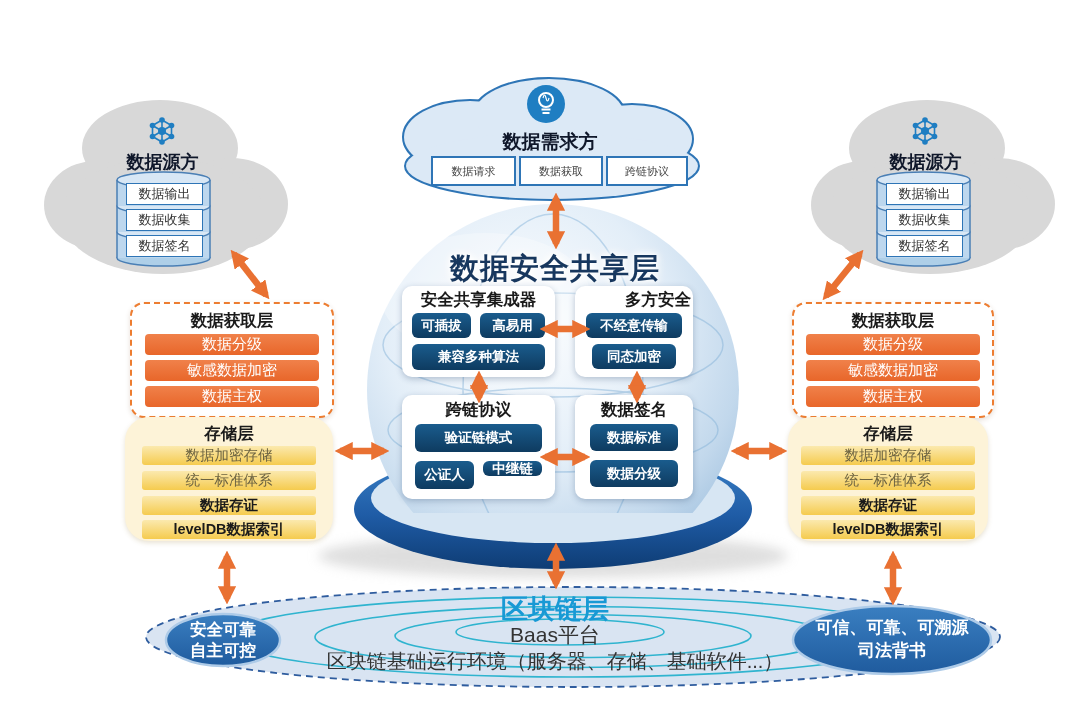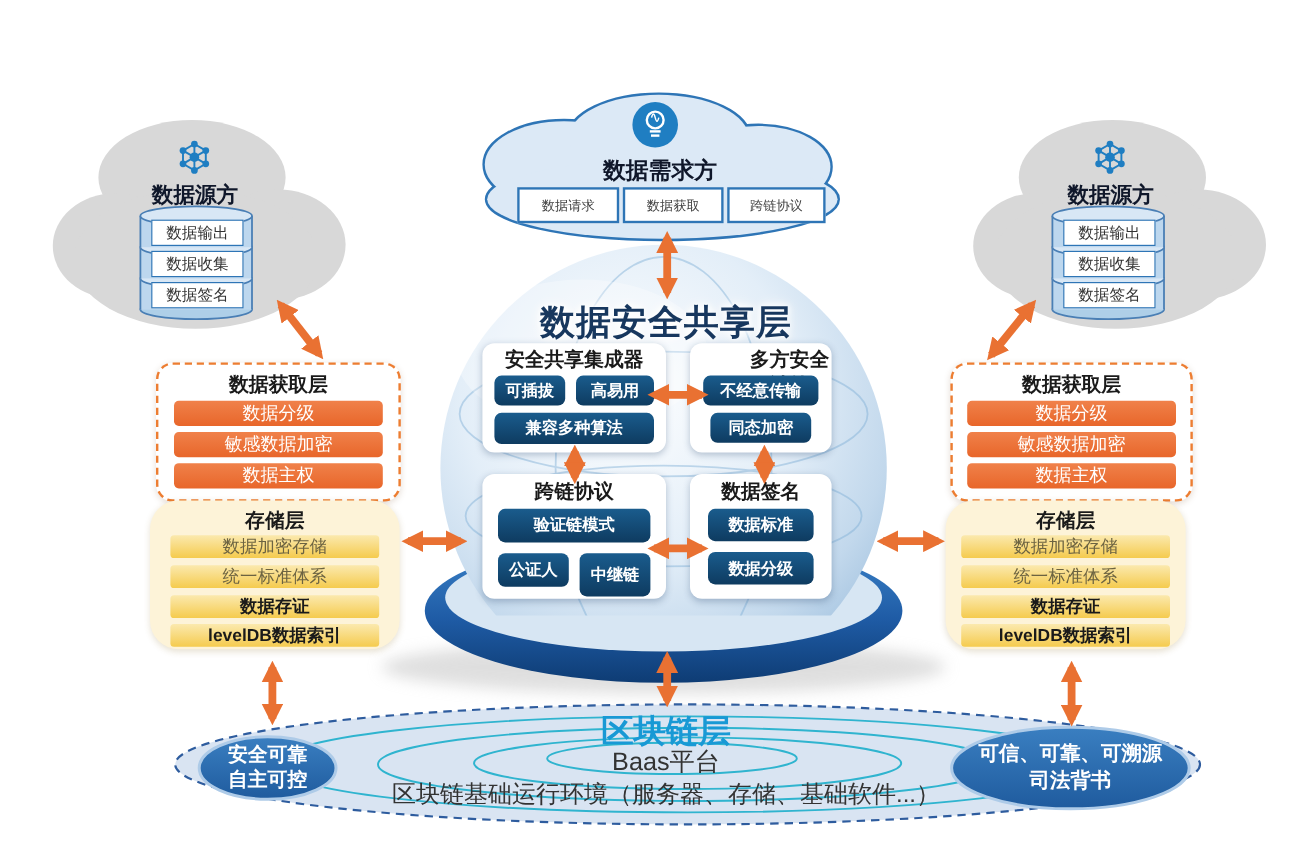--- a/index.html
+++ b/index.html
@@ -240,21 +240,21 @@
   <div class="panel" style="left:575px;top:286px;width:118px;height:91px;z-index:10;">
     <div class="panel-title" style="top:3px;padding-left:48px;">多方安全计算</div>
     <div class="pill" style="left:11px;top:27px;width:96px;height:25px;">不经意传输</div>
     <div class="pill" style="left:17px;top:58px;width:84px;height:25px;">同态加密</div>
   </div>
 
   <div class="panel" style="left:402px;top:395px;width:153px;height:104px;z-index:10;">
     <div class="panel-title" style="top:4px;">跨链协议</div>
     <div class="pill" style="left:13px;top:29px;width:127px;height:28px;">验证链模式</div>
     <div class="pill" style="left:13px;top:66px;width:59px;height:28px;">公证人</div>
-    <div class="pill" style="left:81px;top:66px;width:59px;height:36px;">中继链</div>
+    <div class="pill" style="left:81px;top:66px;width:59px;height:15px;">中继链</div>
   </div>
 
   <div class="panel" style="left:575px;top:395px;width:118px;height:104px;z-index:10;">
     <div class="panel-title" style="top:4px;">数据签名</div>
     <div class="pill" style="left:15px;top:29px;width:88px;height:27px;">数据标准</div>
     <div class="pill" style="left:15px;top:65px;width:88px;height:27px;">数据分级</div>
   </div>
 
   <div class="acq-panel" style="left:130px;top:302px;width:200px;height:112px;z-index:10;">
     <div class="panel-title" style="top:6px;">数据获取层</div>

